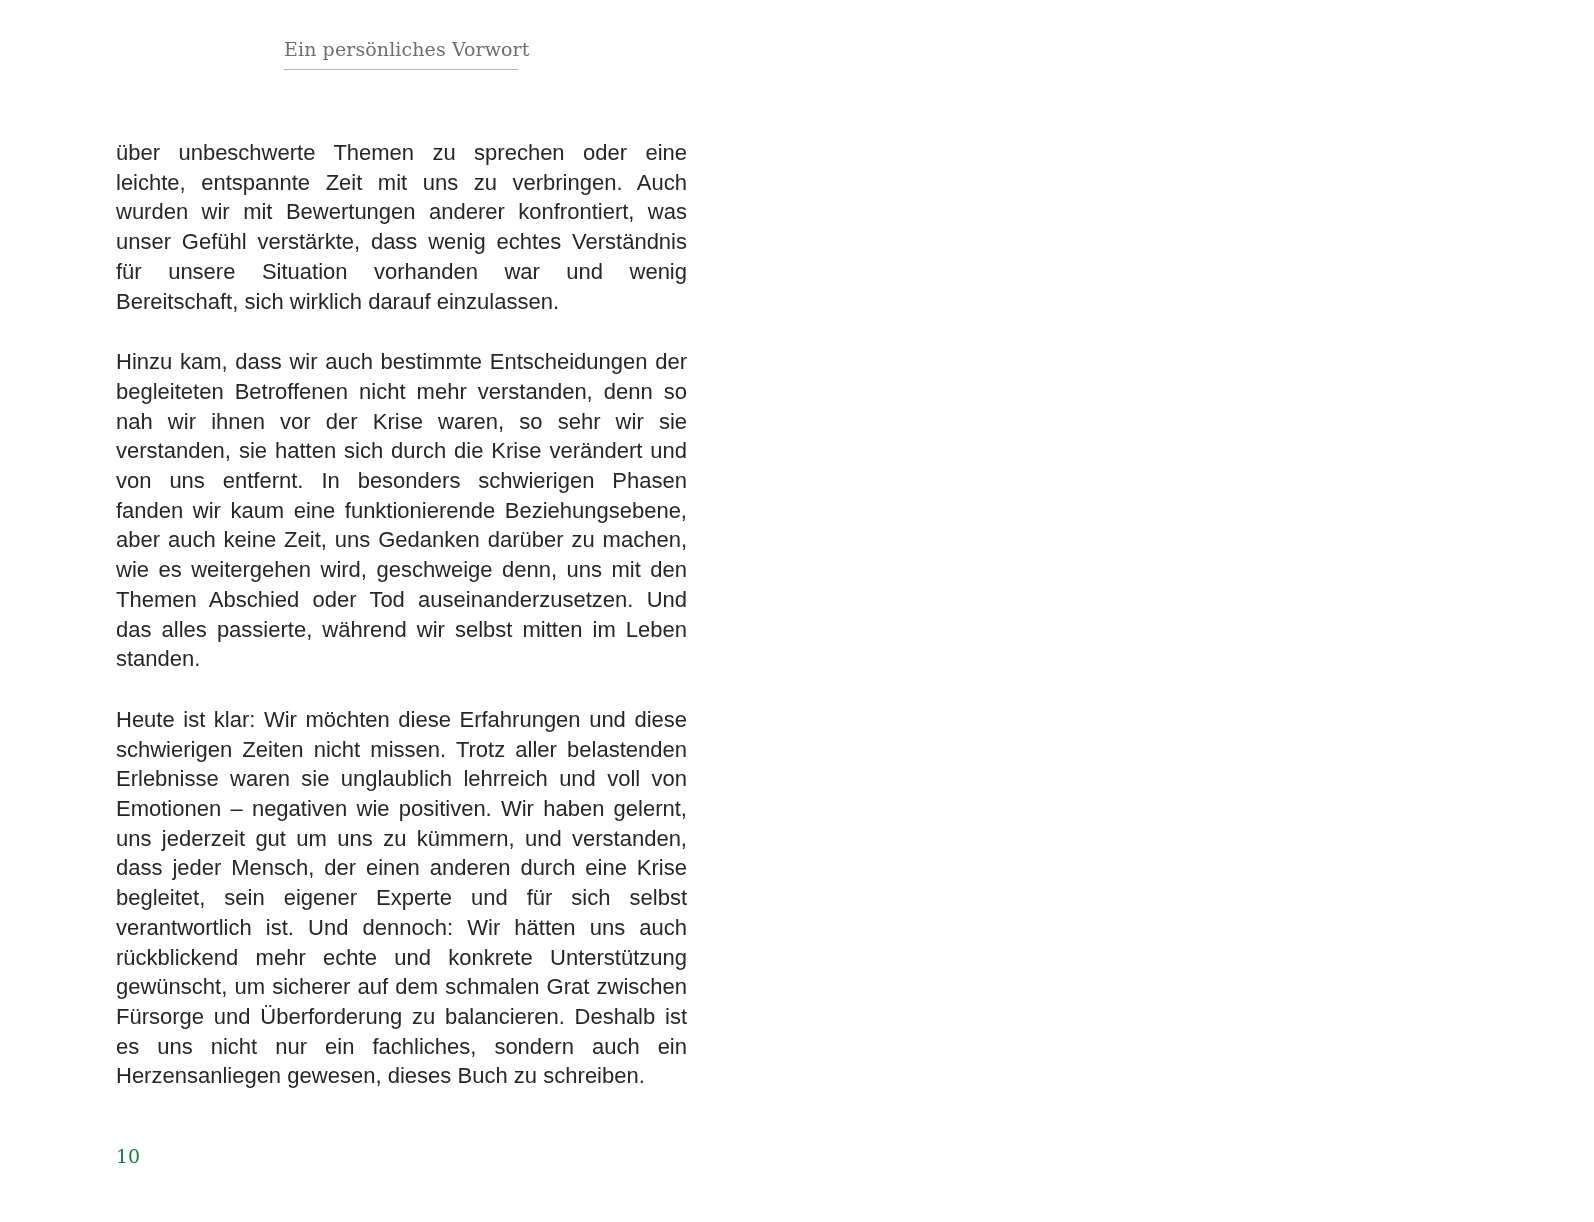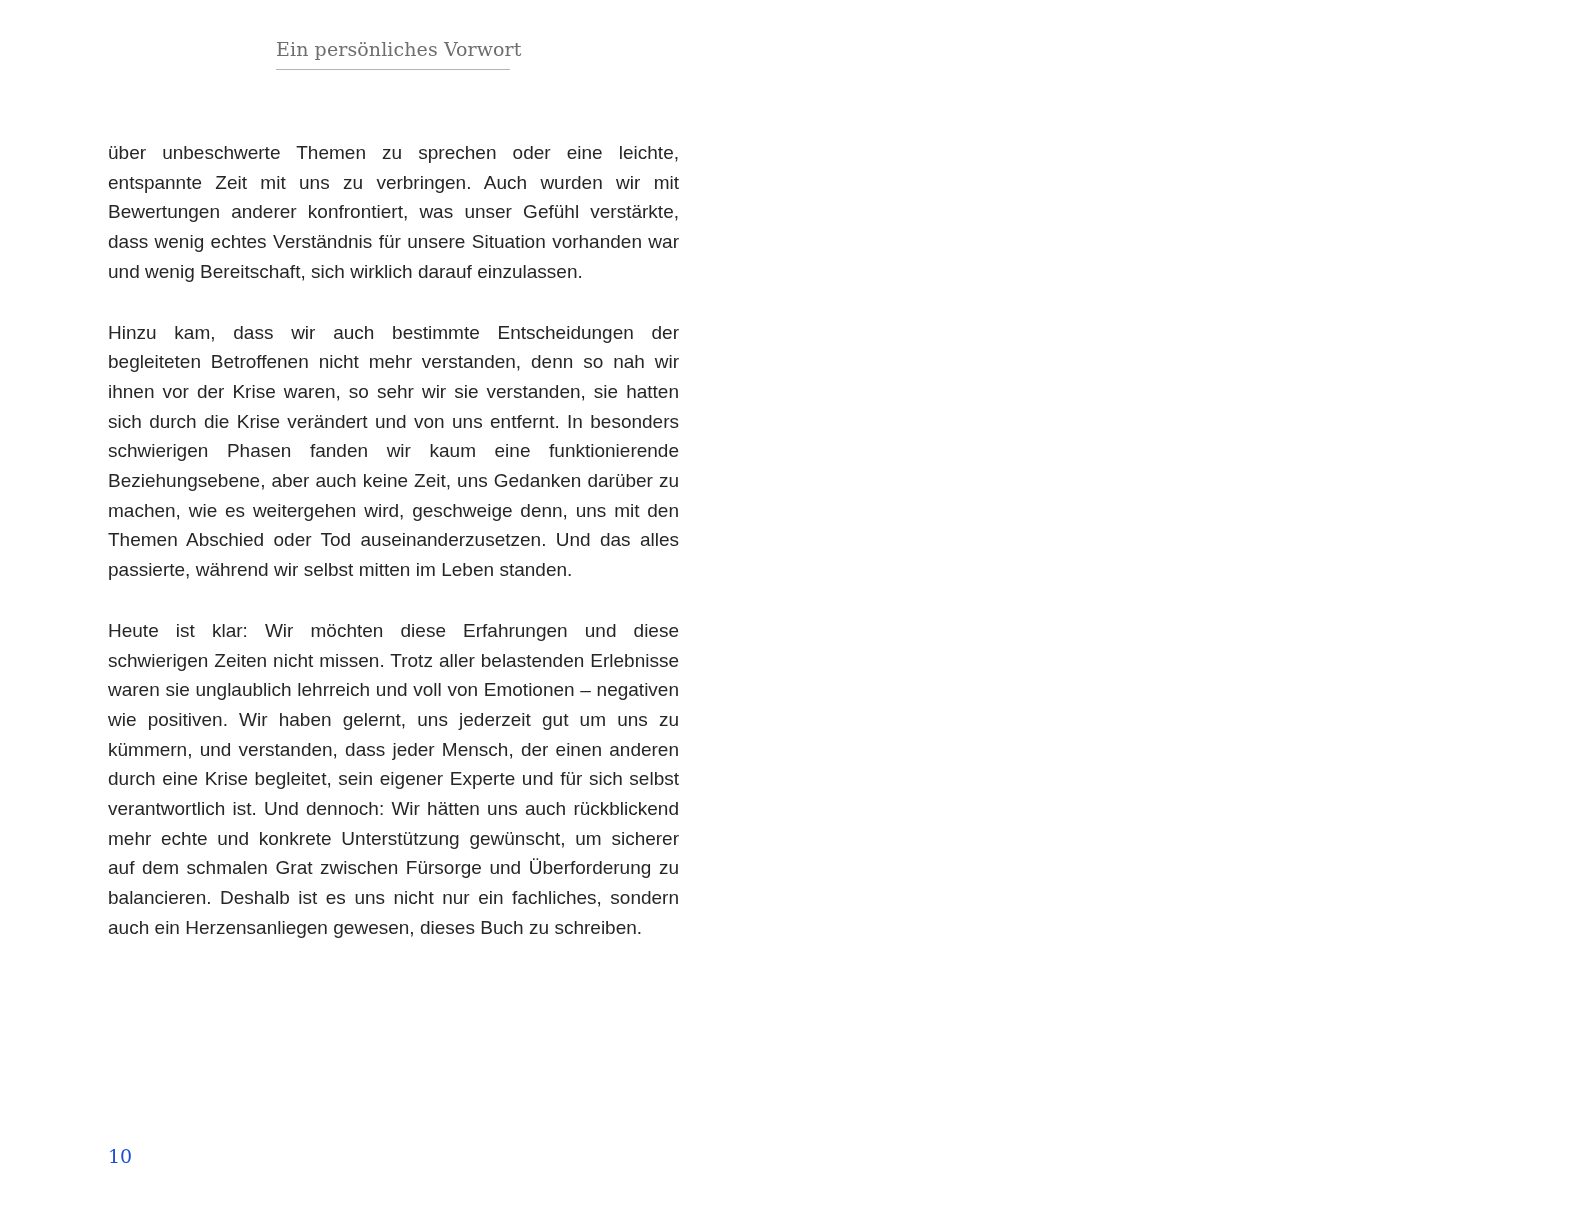--- a/index.html
+++ b/index.html
@@ -14,21 +14,21 @@
     overflow: hidden;
     font-family: "Liberation Sans", sans-serif;
     -webkit-font-smoothing: antialiased;
   }
 
   .page {
     position: absolute;
     top: 0;
     height: 1222px;
   }
-  .page-left  { left: 8px;   width: 797px; }
+  .page-left  { left: 16px;   width: 797px; }
   .page-right { left: 797px; width: 797px; }
 
   
   .running-head {
     position: absolute;
     top: 38px;
     text-align: center;
     font-family: "DejaVu Serif", "Liberation Serif", serif;
     font-size: 19px;
     color: #6e6e6e;
@@ -48,37 +48,37 @@
   .column {
     position: absolute;
     top: 138px;
     width: 571px;
   }
   .col-left  { left: 100px; }
 
   p.body-par {
     margin: 0 0 31px 0;
     font-family: "Liberation Sans", sans-serif;
-    font-size: 19px;
+    font-size: 22px;
     line-height: 29.7px;
     color: #262626;
     text-align: justify;
     text-justify: inter-word;
     hyphens: manual;
     word-spacing: 0.1px;
   }
   p.body-par:last-child { margin-bottom: 4px; }
 
   
   .folio {
     position: absolute;
     top: 1145px;
     font-family: "DejaVu Serif", "Liberation Serif", serif;
     font-size: 19px;
-    color: #1d4ed8;
+    color: #15803d;
   }
   .folio-left  { left: 100px; text-align: left; }
 </style>
 </head>
 <body>
 
 <div class="page page-left">
 
   <div class="running-head rh-left">
     <span class="rh-text">Ein persönliches Vorwort</span>

